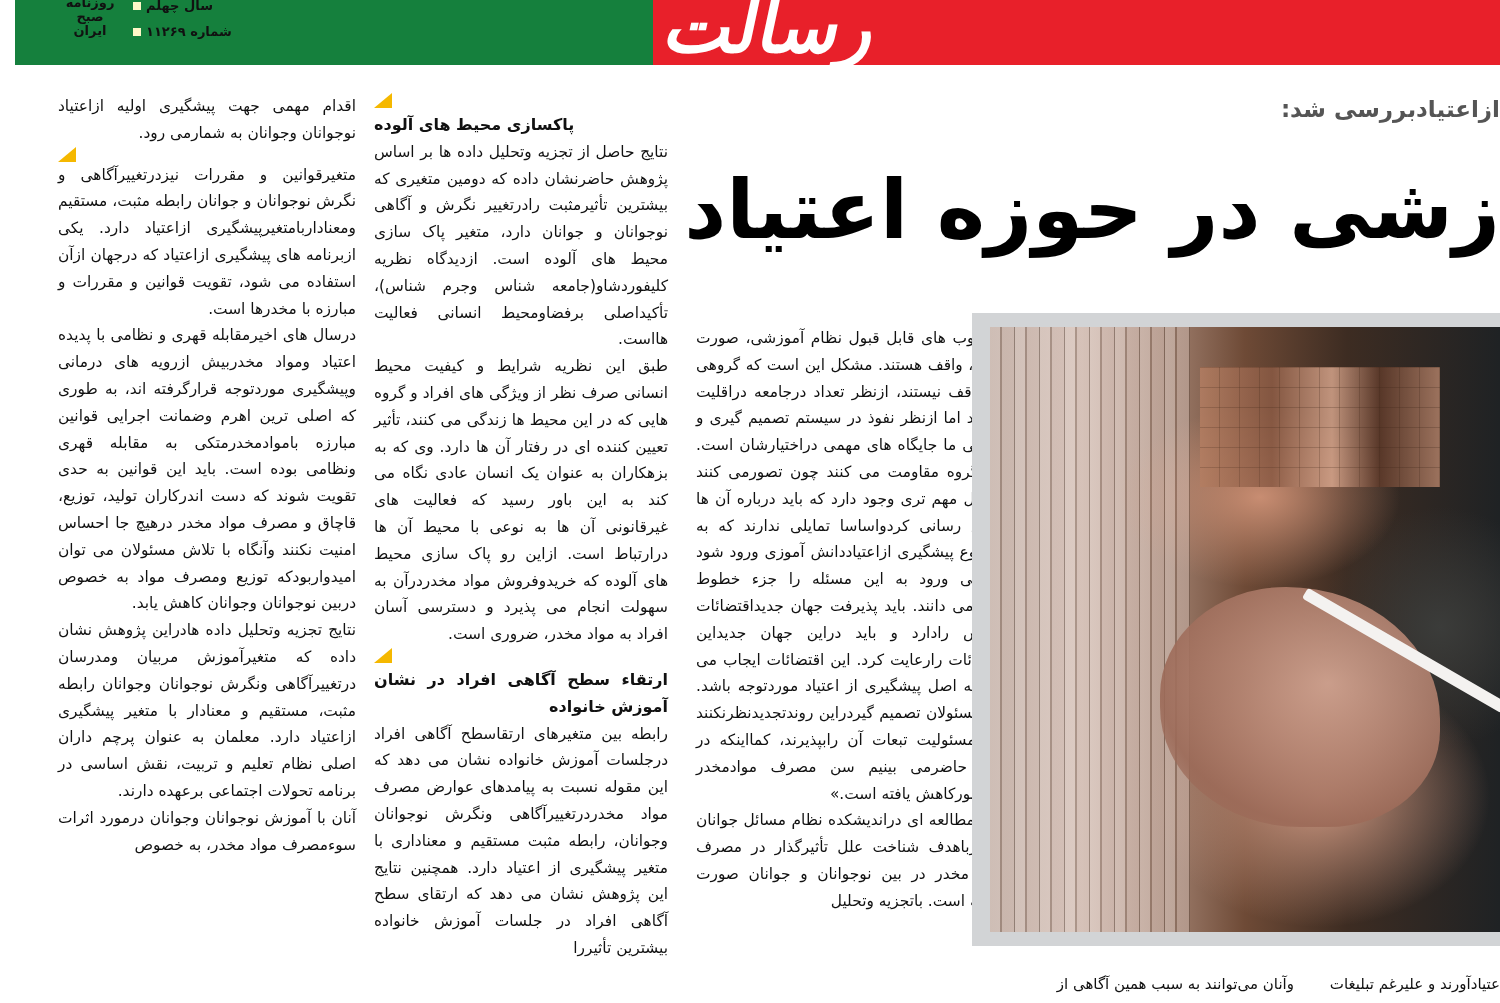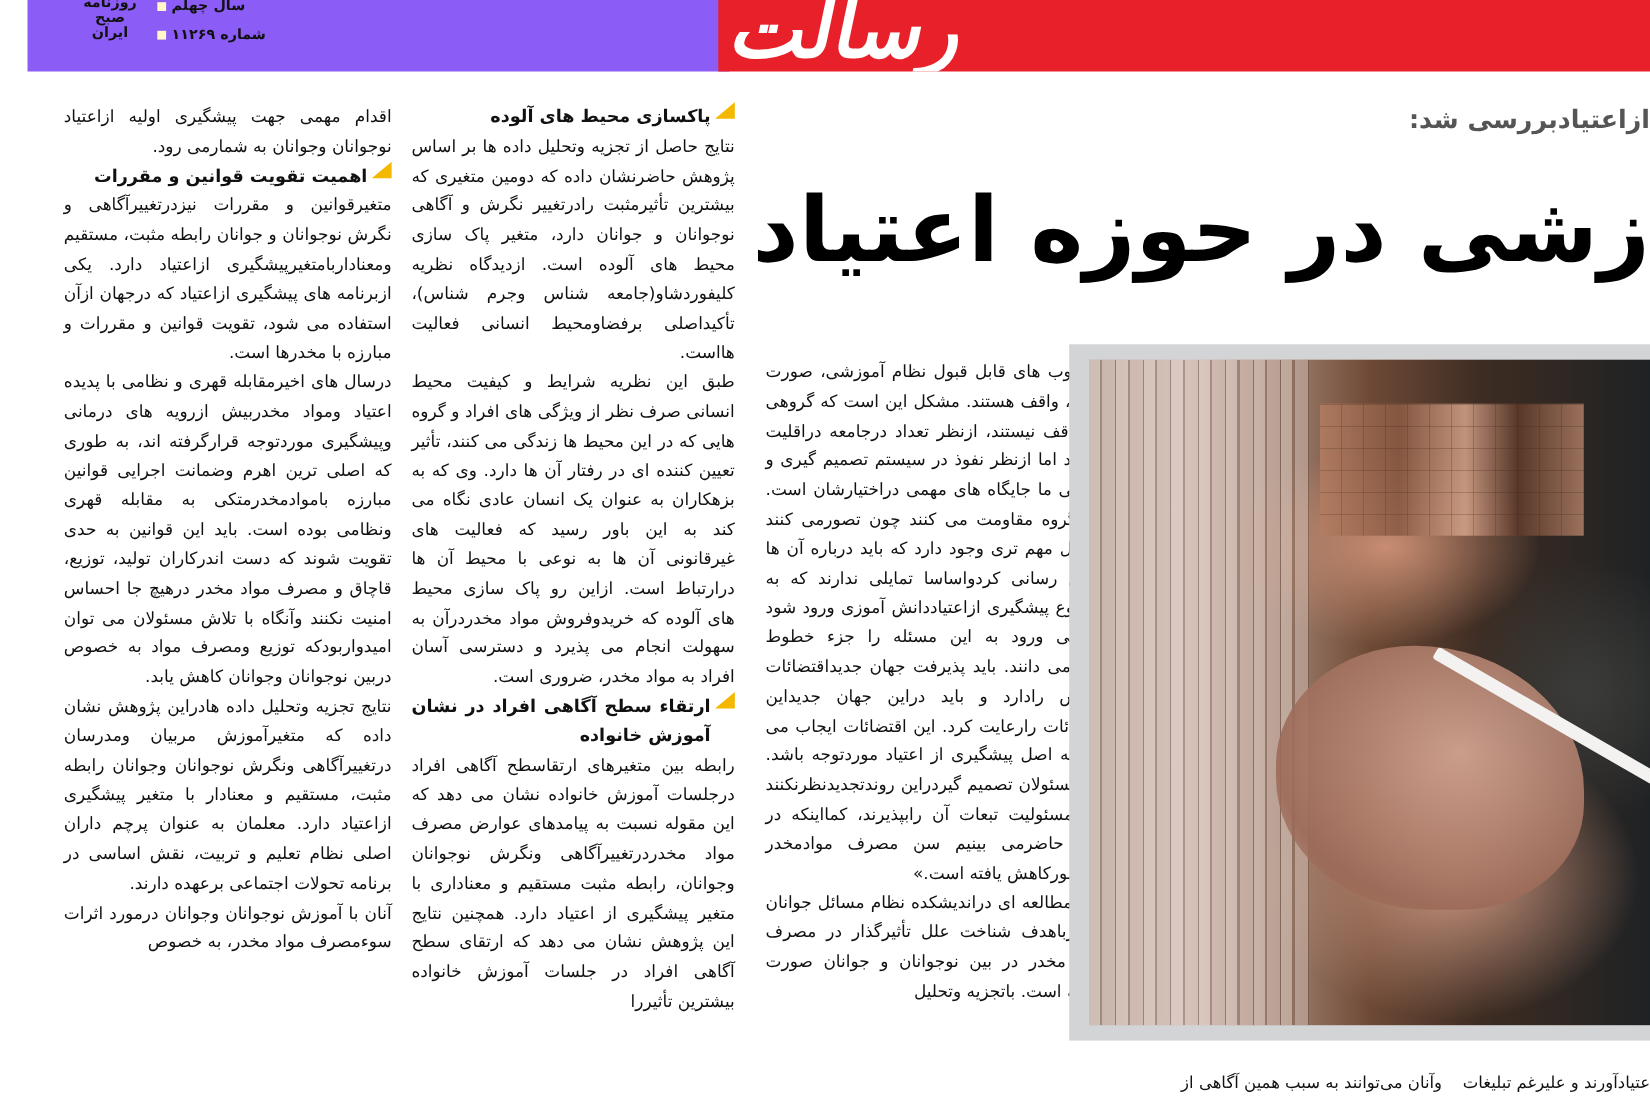--- a/index.html
+++ b/index.html
@@ -1,28 +1,28 @@
 <!DOCTYPE html>
 <html><head>
 <meta charset="utf-8">
 <style>
   html,body{margin:0;padding:0;}
   body{width:1500px;height:1003px;overflow:hidden;background:#ffffff;position:relative;font-family:"DejaVu Sans",sans-serif;color:#111;}
-  .masthead-left{position:absolute;left:25px;top:0;width:638px;height:65px;background:#8b5cf6;}
+  .masthead-left{position:absolute;left:15px;top:0;width:638px;height:65px;background:#15803d;}
   .masthead-right{position:absolute;left:653px;top:0;width:847px;height:65px;background:#e8202a;overflow:hidden;}
   .paper-name{position:absolute;left:40px;top:-4px;width:70px;text-align:center;font-size:13px;font-weight:bold;line-height:14px;color:#111;direction:rtl;}
   .issue-info{position:absolute;left:118px;top:-3px;direction:rtl;font-size:13px;font-weight:bold;color:#111;line-height:18px;}
   .issue-line{display:flex;align-items:center;gap:5px;margin-bottom:8px;justify-content:flex-end;}
   .sq{display:inline-block;width:8px;height:8px;background:#fff7c8;}
   .logo{position:absolute;left:14px;top:-16px;font-family:"DejaVu Serif",serif;font-size:72px;font-weight:bold;color:#fff;direction:rtl;transform:skewX(-12deg);letter-spacing:-4px;}
   .kicker{position:absolute;right:0;top:96px;direction:rtl;font-size:23px;font-weight:bold;color:#555;white-space:nowrap;}
   .headline{position:absolute;right:0;top:160px;direction:rtl;font-size:82px;font-weight:900;color:#000;white-space:nowrap;line-height:100px;letter-spacing:-2px;}
   .col{position:absolute;direction:rtl;text-align:justify;font-size:15.4px;line-height:26.8px;color:#111;margin-left:44px;}
   .col p{margin:0;}
-  .col .sub{font-weight:bold;font-size:16px;display:flex;align-items:flex-start;gap:4px;justify-content:flex-start;}
+  .col .sub{font-weight:bold;font-size:16px;display:flex;align-items:flex-end;gap:4px;justify-content:flex-start;flex-direction:column;}
   .tri{display:inline-block;width:0;height:0;border-bottom:15px solid #f5b800;border-left:18px solid transparent;}
   .col1{left:14px;top:93px;width:298px;}
   .col2{left:330px;top:93px;width:294px;}
   .col3{left:652px;top:325px;width:310px;}
   .photo-frame{position:absolute;left:972px;top:313px;width:528px;height:633px;background:#d2d4d6;}
   .photo{position:absolute;left:18px;top:14px;width:510px;height:605px;overflow:hidden;
     background:
       radial-gradient(ellipse 140px 90px at 270px 170px, #c88d72 0%, rgba(200,141,114,0) 100%),
       radial-gradient(ellipse 170px 130px at 330px 470px, #c9957f 0%, rgba(201,149,127,0) 100%),
       radial-gradient(ellipse 120px 120px at 450px 300px, #3b3c3a 0%, rgba(59,60,58,0) 100%),
@@ -32,21 +32,21 @@
   .photo .blur{position:absolute;left:210px;top:40px;width:240px;height:120px;opacity:.85;
     background:
       repeating-linear-gradient(90deg,rgba(0,0,0,0) 0 19px,rgba(60,35,20,.25) 19px 20px),
       repeating-linear-gradient(0deg,rgba(0,0,0,0) 0 19px,rgba(60,35,20,.25) 19px 20px),
       linear-gradient(90deg,#b47e62,#8a5a44 30%,#d6a58c 55%,#5e3a2a 75%,#b08068);}
   .photo .cig{position:absolute;left:315px;top:260px;width:230px;height:12px;background:#f4f2f0;transform:rotate(30deg);transform-origin:left center;border-radius:3px;}
   .photo .hand{position:absolute;left:170px;top:260px;width:280px;height:240px;border-radius:45% 55% 40% 50%;background:radial-gradient(ellipse at 60% 40%,#d7a895,#9c6a58 70%,rgba(156,106,88,0) 100%);opacity:.9;}
   .bottom-strip{position:absolute;left:985px;top:975px;width:515px;direction:rtl;font-size:15px;color:#111;white-space:nowrap;}
   .bottom-strip span{position:absolute;top:0;}
   .bs1{right:0;margin-left:36px;}
-  .bs2{right:189px;margin-left:15px;}
+  .bs2{right:206px;margin-left:15px;}
 </style>
 </head>
 <body>
 
 <div class="masthead-left">
   <div class="paper-name">
     <div>روزنامه</div>
     <div>صبح</div>
     <div>ایران</div>
   </div>
@@ -66,21 +66,20 @@
   <div></div>
 </div>
 
 <div class="kicker">ازاعتیادبررسی شد:</div>
 <div class="headline">زشی در حوزه اعتیاد</div>
 
 <div class="col col1">
   <p>اقدام مهمی جهت پیشگیری اولیه ازاعتیاد نوجوانان وجوانان به شمارمی رود.</p>
   <div class="sub">
     <span class="tri"></span>
-    <span>اهمیت تقویت قوانین و مقررات</span>
   </div>
   <p>متغیرقوانین و مقررات نیزدرتغییرآگاهی و نگرش نوجوانان و جوانان رابطه مثبت، مستقیم ومعناداربامتغیرپیشگیری ازاعتیاد دارد. یکی ازبرنامه های پیشگیری ازاعتیاد که درجهان ازآن استفاده می شود، تقویت قوانین و مقررات و مبارزه با مخدرها است.</p>
   <p>درسال های اخیرمقابله قهری و نظامی با پدیده اعتیاد ومواد مخدربیش ازرویه های درمانی وپیشگیری موردتوجه قرارگرفته اند، به طوری که اصلی ترین اهرم وضمانت اجرایی قوانین مبارزه باموادمخدرمتکی به مقابله قهری ونظامی بوده است. باید این قوانین به حدی تقویت شوند که دست اندرکاران تولید، توزیع، قاچاق و مصرف مواد مخدر درهیچ جا احساس امنیت نکنند وآنگاه با تلاش مسئولان می توان امیدواربودکه توزیع ومصرف مواد به خصوص دربین نوجوانان وجوانان کاهش یابد.</p>
   <p>نتایج تجزیه وتحلیل داده هادراین پژوهش نشان داده که متغیرآموزش مربیان ومدرسان درتغییرآگاهی ونگرش نوجوانان وجوانان رابطه مثبت، مستقیم و معنادار با متغیر پیشگیری ازاعتیاد دارد. معلمان به عنوان پرچم داران اصلی نظام تعلیم و تربیت، نقش اساسی در برنامه تحولات اجتماعی برعهده دارند.</p>
   <p>آنان با آموزش نوجوانان وجوانان درمورد اثرات سوءمصرف مواد مخدر، به خصوص</p>
 </div>
 
 <div class="col col2">
   <div class="sub">
     <span class="tri"></span>

